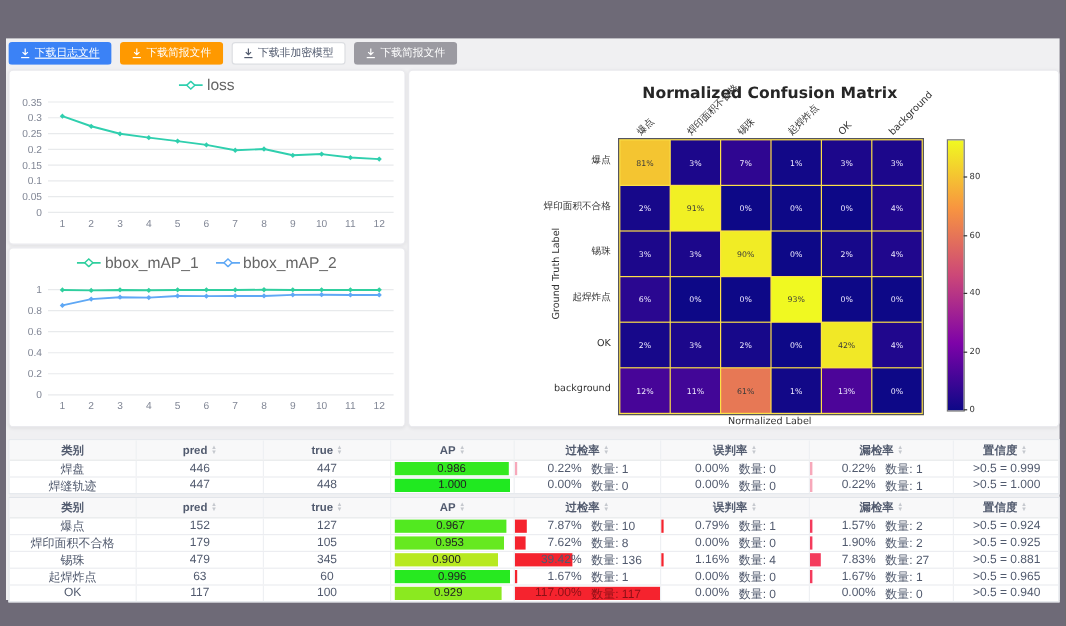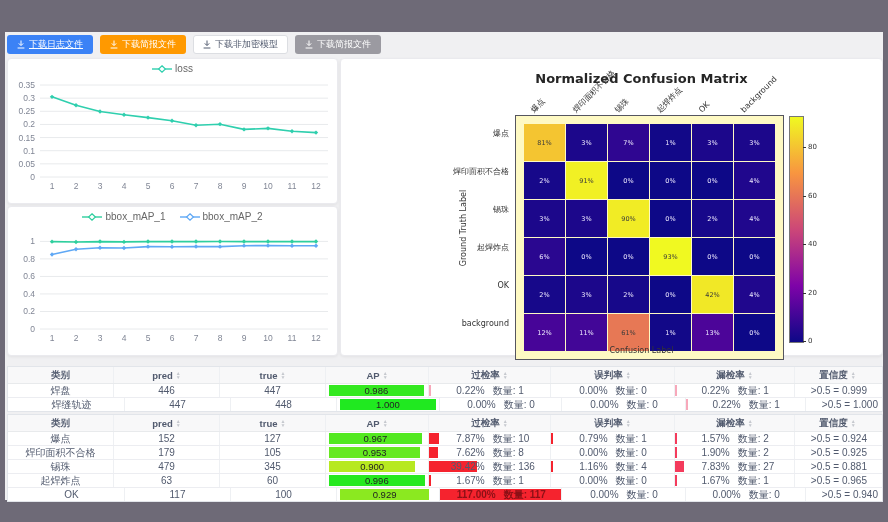--- a/index.html
+++ b/index.html
@@ -10,53 +10,53 @@
   .btn{height:19px;display:inline-flex;align-items:center;gap:4px;padding:0 9px;font-size:9px;border-radius:3px;border:1px solid transparent;cursor:pointer;white-space:nowrap;}
   .btn.green{background:#3b82f6;color:#fff;text-decoration:underline;}
   .btn.orange{background:#ff9900;color:#fff;}
   .btn.plain{background:#fff;color:#515a6e;border-color:#dcdee2;}
   .btn.gray{background:#9b9aa1;color:#fff;}
   
   .card{position:absolute;background:#fff;border:1px solid #eaeaee;border-radius:4px;box-shadow:0 1px 3px rgba(0,0,0,.06);}
   #card-loss{left:2px;top:26px;width:329px;height:144px;}
   #card-map{left:2px;top:174px;width:329px;height:148px;}
   #card-matrix{left:335px;top:26px;width:541px;height:296px;}
-  .legend{position:absolute;top:4px;left:0;right:0;display:flex;justify-content:center;gap:14px;font-size:10px;color:#666;z-index:2;}
+  .legend{position:absolute;top:4px;left:0;right:0;display:flex;justify-content:center;gap:14px;font-size:13px;color:#666;z-index:2;}
   .legend-item{display:flex;align-items:center;gap:3px;}
   .chart-svg{position:absolute;left:0;top:0;}
   
   #cm-title{position:absolute;left:174px;width:253px;top:12px;text-align:center;font-family:"DejaVu Sans",sans-serif;font-size:13px;font-weight:bold;color:#262626;}
   #cm-xlabel{position:absolute;left:174px;width:253px;top:287px;text-align:center;font-family:"DejaVu Sans",sans-serif;font-size:8px;color:#333;}
   #cm-ylabel{position:absolute;left:122px;top:169px;transform:translate(-50%,-50%) rotate(-90deg);white-space:nowrap;font-family:"DejaVu Sans",sans-serif;font-size:8px;color:#333;}
-  #cm-grid{position:absolute;left:174px;top:56px;display:grid;grid-template-columns:repeat(6,41px);grid-auto-rows:37px;gap:1px;background:#fef9c3;padding:8px;border:1px solid #55555f;}
+  #cm-grid{position:absolute;left:174px;top:56px;display:grid;grid-template-columns:repeat(6,41px);grid-auto-rows:37px;gap:1px;background:#fde047;padding:1px;border:1px solid #55555f;}
   .cm-cell{display:flex;align-items:center;justify-content:center;font-family:"DejaVu Sans",sans-serif;font-size:6.5px;}
   .cm-ylab{position:absolute;left:0;width:168px;text-align:right;font-size:8px;color:#333;font-family:"DejaVu Sans",sans-serif;line-height:38px;height:38px;}
   .cm-xlab{position:absolute;transform:rotate(-45deg);transform-origin:0 100%;white-space:nowrap;font-size:8px;color:#333;font-family:"DejaVu Sans",sans-serif;height:10px;line-height:10px;}
   #cm-colorbar{position:absolute;left:448px;top:57px;width:13px;height:225px;border:1px solid #777;background:linear-gradient(to top,#0d0887 0%,#7e03a8 25%,#cc4778 50%,#f89540 75%,#f0f921 100%);}
   .cb-tick{position:absolute;font-family:"DejaVu Sans",sans-serif;font-size:7px;color:#333;}
   .cb-tickline{position:absolute;width:3px;height:1px;background:#333;left:462px;}
   
   .dtable{position:absolute;left:2px;width:874px;background:#fff;border:1px solid #e2e5ea;color:#515a6e;}
   #table1{top:334px;}
   #table2{top:382px;}
   .trow{display:grid;grid-template-columns:106px 106px 106px 103px 122px 124px 120px 85px;align-items:stretch;}
   .thead{background:#f8f8f9;font-size:9.5px;font-weight:bold;height:16px;border-bottom:1px solid #e8eaec;}
   .tbody-row{height:13px;font-size:10px;border-bottom:1px solid #ecedf1;}
-  .tbody-row:last-child{border-bottom:none;padding-left:11px;}
+  .tbody-row:last-child{border-bottom:none;}
   .tc{display:flex;align-items:center;justify-content:center;border-right:1px solid #eef0f3;position:relative;overflow:hidden;}
   .tc:last-child{border-right:none;}
   .sorter{display:inline-flex;flex-direction:column;margin-left:3px;color:#c5c8ce;font-size:5px;line-height:4px;cursor:pointer;}
   .ap-wrap{position:absolute;left:3px;right:3px;top:1px;bottom:1px;}
   .ap-bar{height:100%;display:flex;align-items:center;justify-content:center;font-size:9.5px;color:#222;}
   .rate{justify-content:flex-start;}
   .rate .bar{position:absolute;left:0;top:1px;bottom:1px;}
   .rate .pct{position:relative;width:46%;text-align:right;z-index:1;}
   .rate .cnt{position:relative;margin-left:8px;z-index:1;}
   .conf{justify-content:flex-end;padding-right:13px;}
-  .hot .pct,.hot .cnt{color:#8c1016;font-weight:bold;}
+  .hot .pct,.hot .cnt{color:#8c1016;font-weight:normal;}
 </style>
 </head>
 <body>
 
 <div id="app">
   <div id="content">
     <div id="toolbar">
         <button class="btn green">
           <span style="display: inline-flex;">
             <svg width="8" height="9" viewBox="0 0 8 9">
@@ -256,21 +256,21 @@
           <div class="cm-cell" style="background: rgb(241, 232, 38); color: rgb(58, 58, 58);">42%</div>
           <div class="cm-cell" style="background: rgb(32, 7, 141); color: rgb(239, 234, 255);">4%</div>
           <div class="cm-cell" style="background: rgb(71, 5, 152); color: rgb(239, 234, 255);">12%</div>
           <div class="cm-cell" style="background: rgb(66, 6, 151); color: rgb(239, 234, 255);">11%</div>
           <div class="cm-cell" style="background: rgb(231, 120, 85); color: rgb(58, 58, 58);">61%</div>
           <div class="cm-cell" style="background: rgb(18, 8, 136); color: rgb(239, 234, 255);">1%</div>
           <div class="cm-cell" style="background: rgb(76, 5, 153); color: rgb(239, 234, 255);">13%</div>
           <div class="cm-cell" style="background: rgb(13, 8, 135); color: rgb(239, 234, 255);">0%</div>
         </div>
       <div id="cm-colorbar"></div>
-      <div id="cm-xlabel">Confusion Label</div>
+      <div id="cm-xlabel">Normalized Label</div>
     <div class="cm-ylab" style="top: 56px;">爆点</div>
         <div class="cm-xlab" style="left: 195px; top: 46px;">爆点</div>
         <div class="cm-ylab" style="top: 94px;">焊印面积不合格</div>
         <div class="cm-xlab" style="left: 237px; top: 46px;">焊印面积不合格</div>
         <div class="cm-ylab" style="top: 132px;">锡珠</div>
         <div class="cm-xlab" style="left: 279px; top: 46px;">锡珠</div>
         <div class="cm-ylab" style="top: 170px;">起焊炸点</div>
         <div class="cm-xlab" style="left: 321px; top: 46px;">起焊炸点</div>
         <div class="cm-ylab" style="top: 208px;">OK</div>
         <div class="cm-xlab" style="left: 363px; top: 46px;">OK</div>

